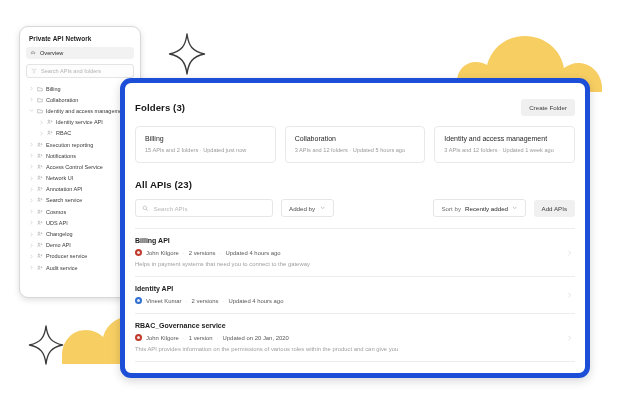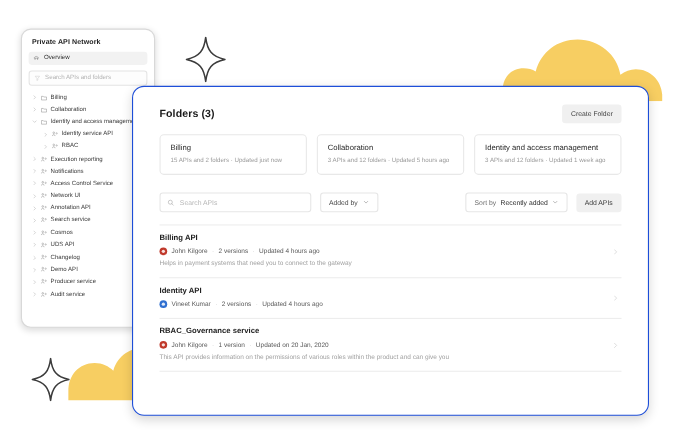--- a/index.html
+++ b/index.html
@@ -87,25 +87,25 @@
   .ticon { flex: none; width: 6px; height: 6px; opacity: .72; }
 
   
   .main {
     position: absolute;
     left: 120px;
     top: 78px;
     width: 470px;
     height: 300px;
     background: #ffffff;
-    border: 1px solid #1d4ed8;
+    border: 5px solid #1d4ed8;
     border-radius: 11px;
     box-shadow: 0 3px 10px rgba(0,0,0,0.16);
     box-sizing: border-box;
-    padding: 16px 24px;
+    padding: 16px 10px;
     overflow: hidden;
   }
 
   .sec-head {
     display: flex;
     align-items: center;
     justify-content: space-between;
     margin-bottom: 10px;
   }
   .sec-title {
@@ -480,20 +480,23 @@
       <div class="folder-card">
         <div class="folder-name">Collaboration</div>
         <div class="folder-meta">3 APIs and 12 folders  ·  Updated 5 hours ago</div>
       </div>
       <div class="folder-card">
         <div class="folder-name">Identity and access management</div>
         <div class="folder-meta">3 APIs and 12 folders  ·  Updated 1 week ago</div>
       </div>
     </div>
 
+  <div class="sec-head" style="margin-bottom:9px;">
+    <div class="sec-title">All APIs (23)</div>
+  </div>
 
   <div class="toolbar">
     <div class="search-box">
       <svg style="width:6.5px;height:6.5px;flex:none;" viewBox="0 0 16 16">
         <circle cx="7" cy="7" r="4.5" fill="none" stroke="#aaa" stroke-width="1.4"></circle>
         <line x1="10.4" y1="10.4" x2="14" y2="14" stroke="#aaa" stroke-width="1.4" stroke-linecap="round"></line>
       </svg>
       <span class="ph">Search APIs</span>
     </div>
 

